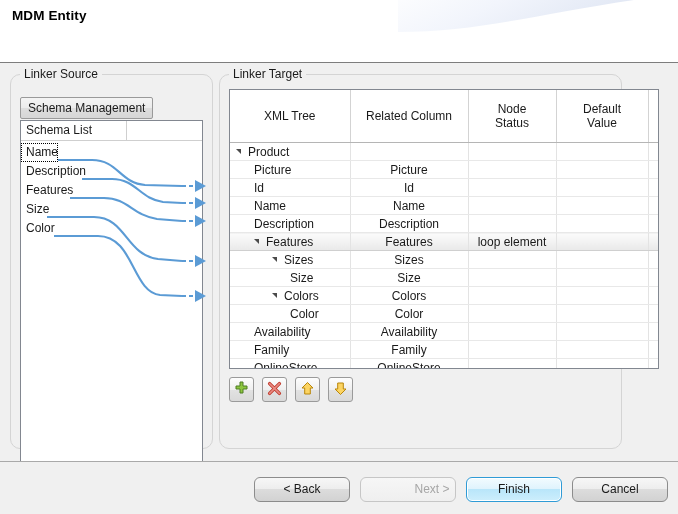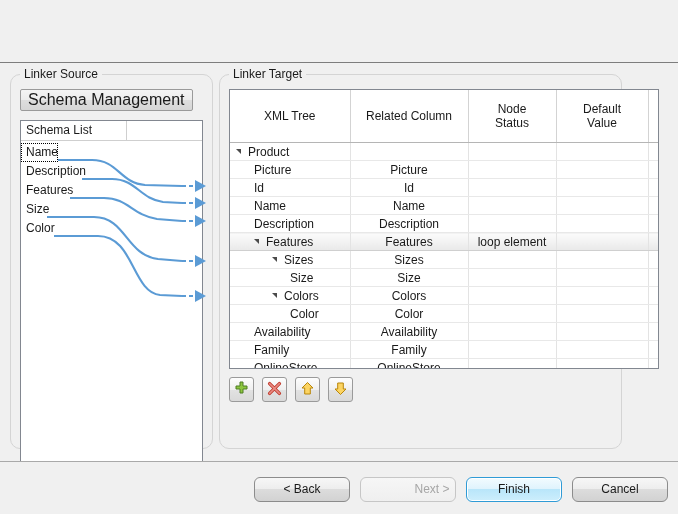--- a/index.html
+++ b/index.html
@@ -55,26 +55,26 @@
     font-size: 12px;
     color: #1a1a1a;
     white-space: nowrap;
   }
 
   #grp-source { left: 10px; top: 11px; width: 203px; height: 375px; }
   #grp-target { left: 219px; top: 11px; width: 403px; height: 375px; }
 
   
   .btn-schema {
-    position: absolute; left: 9px; top: 14px;
+    position: absolute; left: 9px; top: 22px;
     height: 22px; padding: 0 7px;
     background: linear-gradient(to bottom,#f4f4f4 0%, #ececec 48%, #dedede 50%, #d6d6d6 100%);
     border: 1px solid #9a9a9a;
     border-radius: 2px;
-    font-size: 16px; color: #1a1a1a;
+    font-size: 12px; color: #1a1a1a;
     line-height: 20px;
     cursor: pointer;
     white-space: nowrap;
   }
 
   
   .schema-box {
     position: absolute; left: 9px; top: 45px;
     width: 183px; height: 394px;
     background: #ffffff;
@@ -217,20 +217,33 @@
     border: 1px solid #2f9bd6;
     box-shadow: inset 0 0 0 1px #ffffff;
     background: linear-gradient(to bottom,#f2fbff 0%, #dff3fd 48%, #b9e6fa 50%, #cdeefc 100%);
   }
 </style>
 </head>
 <body>
 
 <div id="root">
 
+  <div class="wiz-header">
+    <svg class="swoosh" viewBox="0 0 280 58" preserveAspectRatio="none">
+      <defs>
+        <linearGradient id="swg" x1="0" y1="0" x2="1" y2="0.35">
+          <stop offset="0%" stop-color="#ffffff"></stop>
+          <stop offset="45%" stop-color="#f2f5fc"></stop>
+          <stop offset="100%" stop-color="#dde4f2"></stop>
+        </linearGradient>
+      </defs>
+      <path d="M0,52 C90,52 150,30 280,14 L280,0 L0,0 Z" fill="url(#swg)"></path>
+    </svg>
+    <div class="wiz-title">MDM Entity</div>
+  </div>
   <div class="header-sep"></div>
 
   <div class="body-area">
 
     <div class="group" id="grp-source">
       <span class="g-label">Linker Source</span>
 
       <button class="btn-schema">Schema Management</button>
 
       <div class="schema-box">

